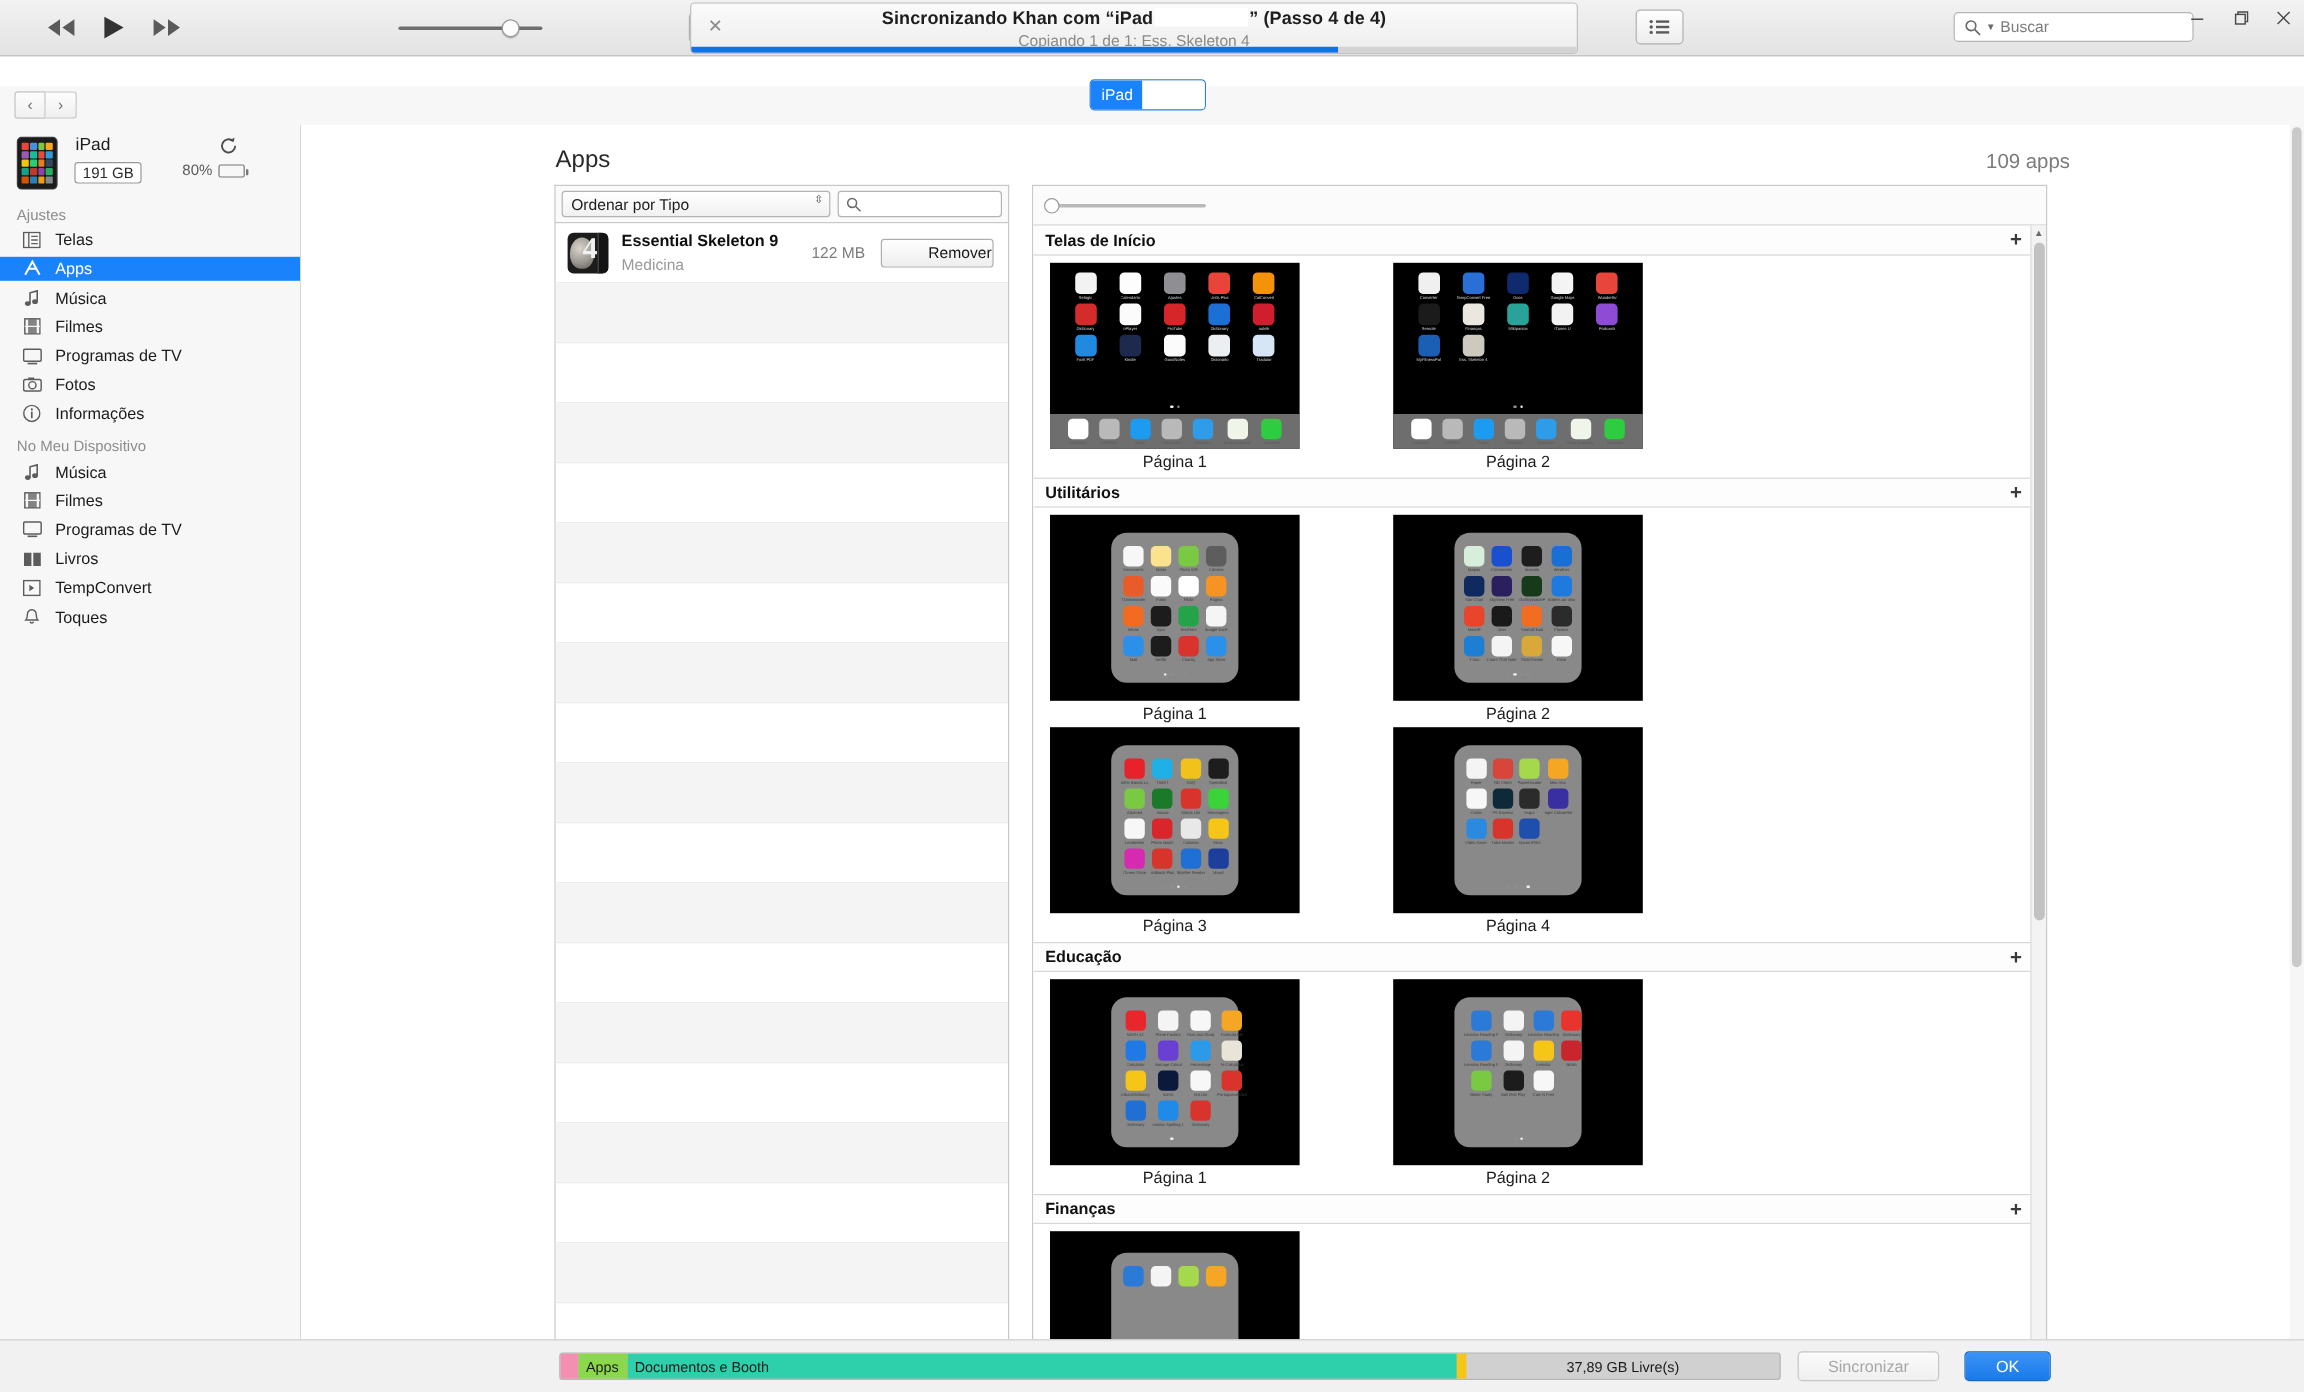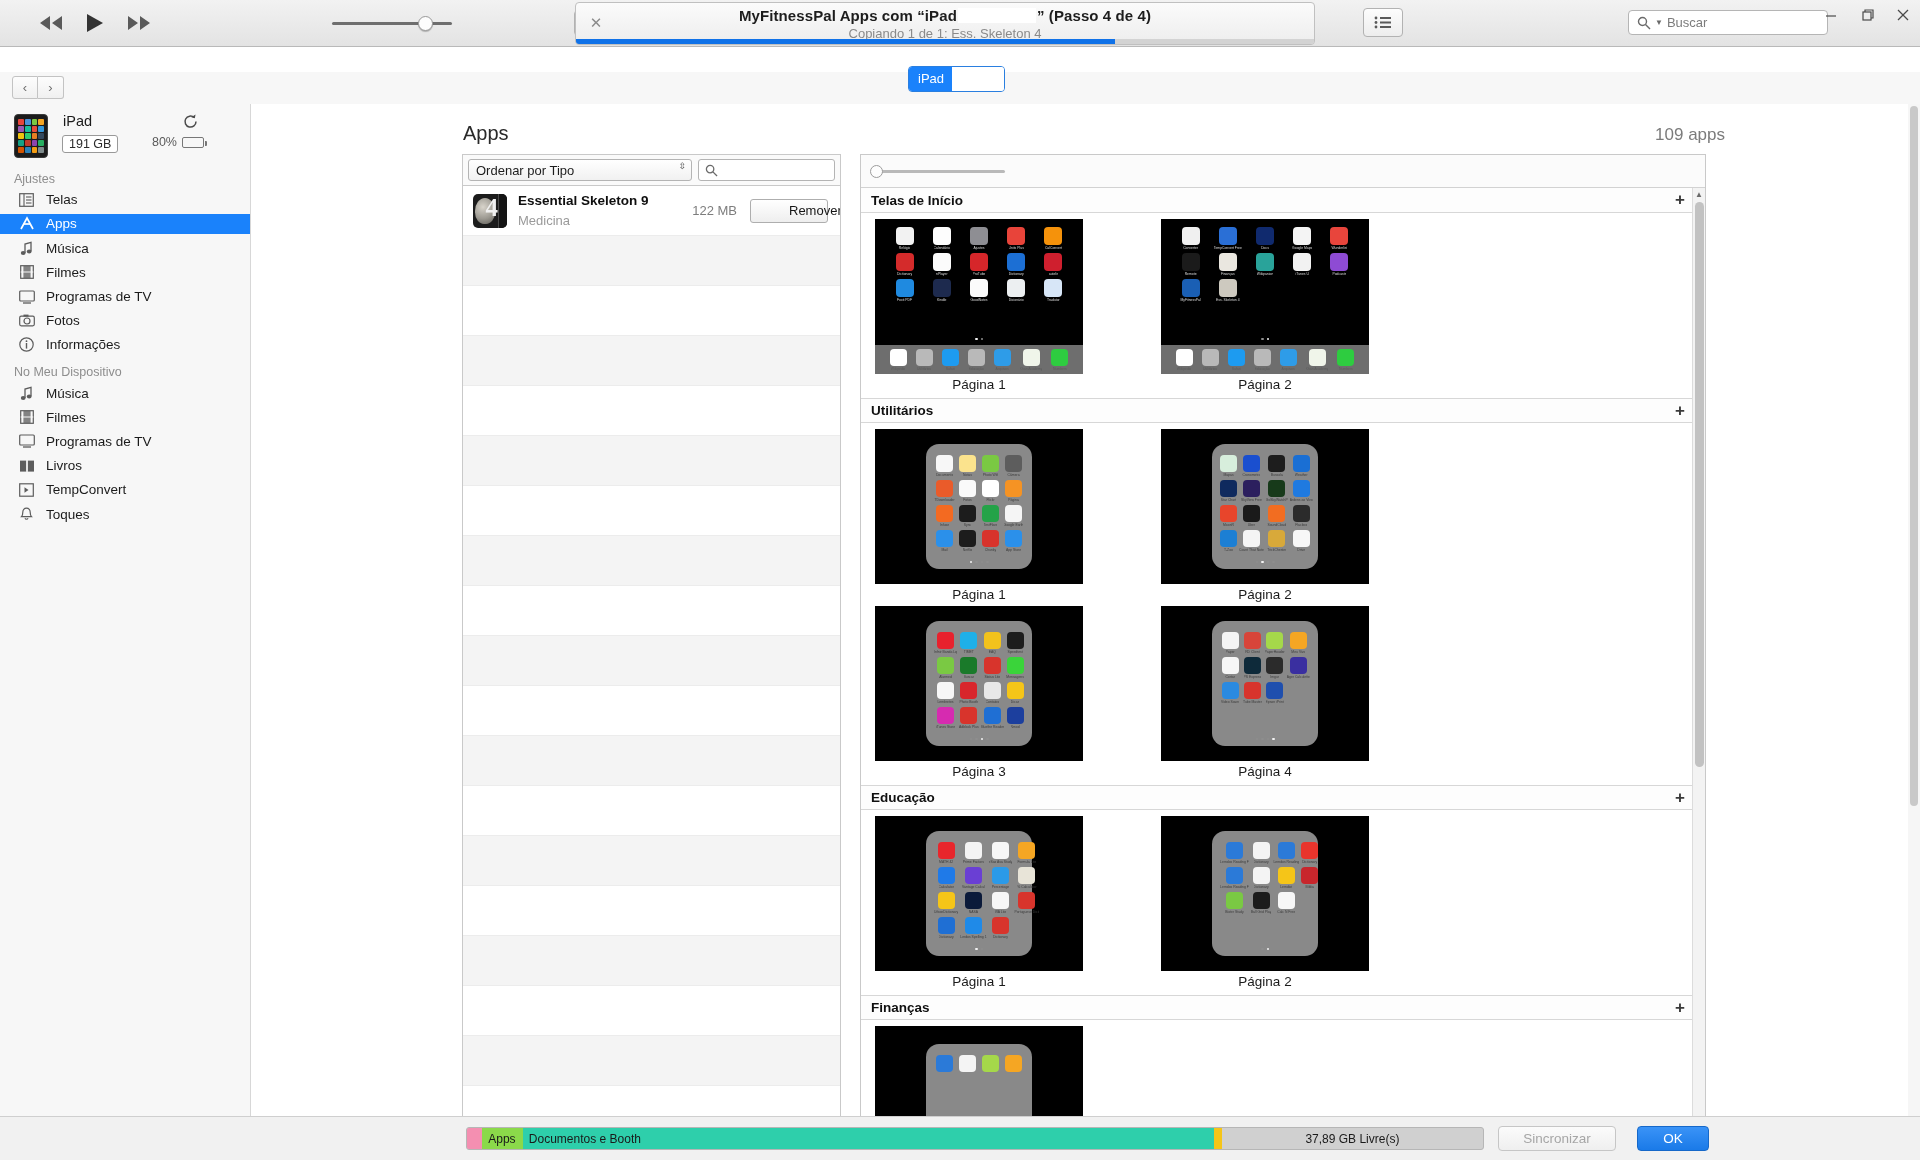--- a/index.html
+++ b/index.html
@@ -164,21 +164,21 @@
     position: absolute; left: 2px; top: 4px; width: 20px; height: 26px; border-radius: 50% 50% 45% 45%;
     background: radial-gradient(circle at 40% 35%, #d8d4cb 0%, #9d9a92 55%, #5d5b55 100%);
   }
   .app-icon .big4 { position: absolute; right: 9px; top: 0px; font-size: 25px; color: #f0f0f0; font-weight: bold; font-family: "Liberation Serif", serif; }
   .app-icon .band { position: absolute; right: 0; top: 0; bottom: 0; width: 9px; background: #141414; border-left: 1px solid #4a4a4a; }
   .app-info { margin-left: 11px; flex: 1; }
   .app-name { font-size: 13.5px; color: #0f0f0f; font-weight: bold; }
   .app-cat { font-size: 13px; color: #9a9a9a; margin-top: 5px; }
   .app-size { font-size: 13px; color: #7d7d7d; margin-right: 13px; }
   .btn-remove {
-    width: 78px; height: 24px; font-size: 13px; color: #161616; border: 1px solid #aeaeae; border-radius: 3px;
+    width: 94px; height: 24px; font-size: 13px; color: #161616; border: 1px solid #aeaeae; border-radius: 3px;
     background: linear-gradient(#ffffff,#eeeeee); font-family: "Liberation Sans", sans-serif; padding-left: 38px;
   }
   .stripe { height: 50px; border-bottom: 1px solid #ececec; }
   .stripe.alt { background: #f4f4f4; }
 
   
   .screens {
     position: absolute; left: 609px; top: 50px; width: 846px; height: 974px;
     border: 1px solid #c9c9c9; background: #fff; overflow: hidden;
   }
@@ -288,21 +288,21 @@
     <div class="airplay">
       <svg width="17" height="17" viewBox="0 0 17 17">
         <circle cx="8.5" cy="7" r="6" fill="none" stroke="#8a8a8a" stroke-width="1"></circle>
         <circle cx="8.5" cy="7" r="3" fill="none" stroke="#8a8a8a" stroke-width="1"></circle>
         <path d="M8.5 9 L12 15 L5 15 Z" fill="#6a6a6a"></path>
       </svg>
     </div>
 
     <div class="lcd">
       <div class="lcd-close">✕</div>
-      <div class="lcd-title"><span>MyFitnessPal Apps com “iPad</span><span class="redact"></span><span>” (Passo 4 de 4)</span></div>
+      <div class="lcd-title"><span>Sincronizando Khan com “iPad</span><span class="redact"></span><span>” (Passo 4 de 4)</span></div>
       <div class="lcd-sub">Copiando 1 de 1: Ess. Skeleton 4</div>
       <div class="lcd-progress">
         <div class="fill" id="progfill" style="width: 73%;"></div>
       </div>
     </div>
 
     <div class="list-view-btn">
       <svg width="18" height="13" viewBox="0 0 18 13">
         <circle cx="2" cy="2" r="1.4" fill="#5a5a5a"></circle>
           <rect x="6" y="1" width="11" height="2" fill="#5a5a5a"></rect>

